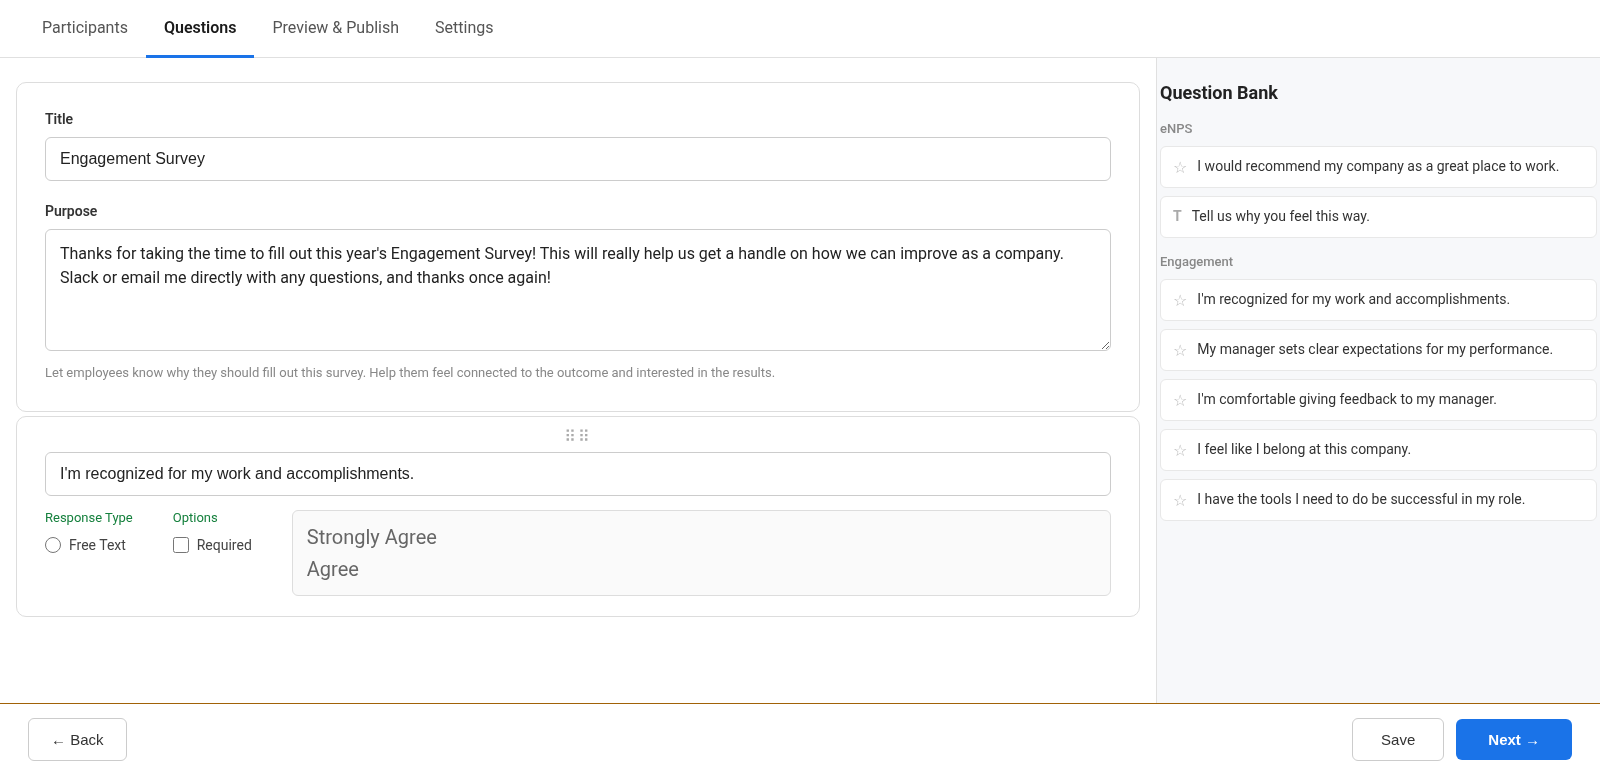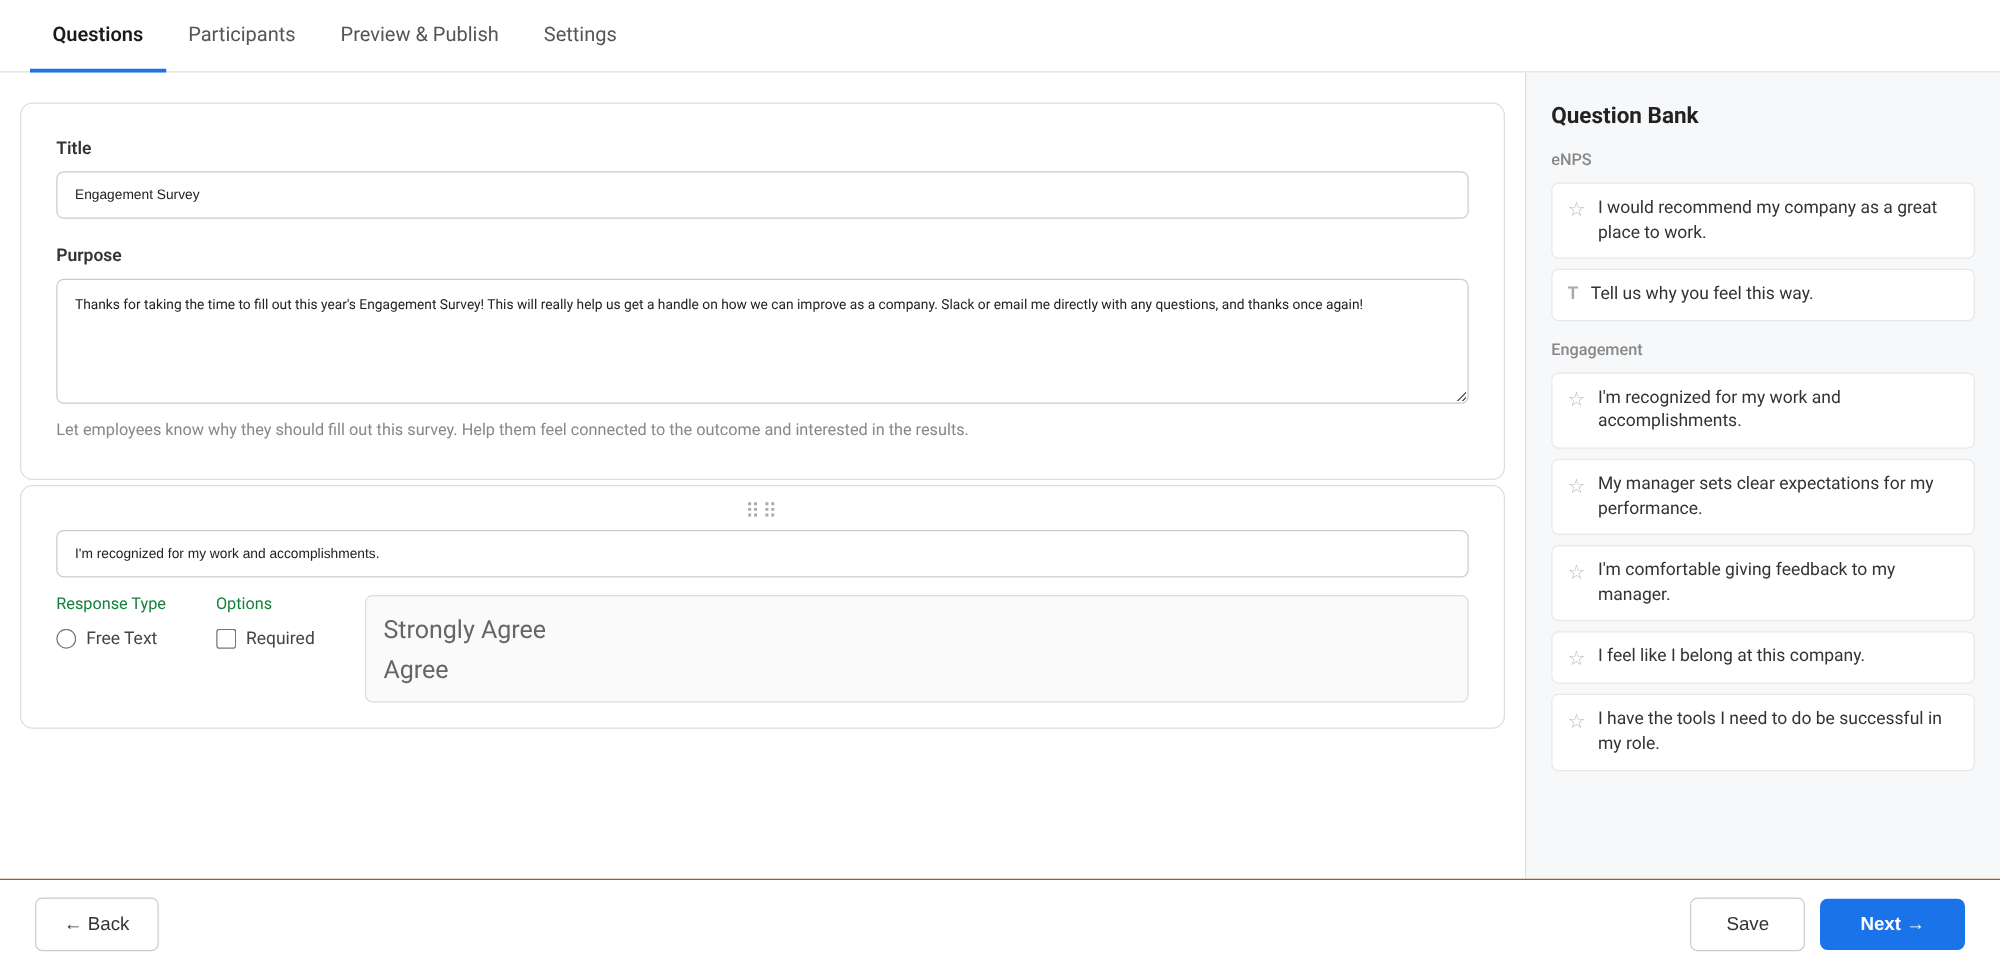--- a/index.html
+++ b/index.html
@@ -70,21 +70,21 @@
       font-weight: 600;
       color: #333;
       margin-bottom: 10px;
     }
 
     .text-input {
       width: 100%;
       border: 1px solid #ccc;
       border-radius: 6px;
       padding: 12px 14px;
-      font-size: 11px;
+      font-size: 16px;
       color: #222;
       outline: none;
       background: #fff;
     }
 
     textarea.text-input {
       resize: vertical;
       min-height: 100px;
       font-family: inherit;
       line-height: 1.5;
@@ -233,25 +233,25 @@
       color: #fff;
       cursor: pointer;
       font-weight: 600;
       display: flex;
       align-items: center;
       gap: 8px;
     }
 
     
     .right-panel {
-      width: 380px;
+      width: 444px;
       border-left: 1px solid #e0e0e0;
       background: #f7f8fa;
       overflow-y: auto;
-      padding: 24px 20px;
+      padding: 24px 3px;
       flex-shrink: 0;
     }
     .qbank-title {
       font-size: 18px;
       font-weight: 700;
       color: #222;
       margin-bottom: 18px;
     }
     .qbank-section-label {
       font-size: 13px;
@@ -294,22 +294,22 @@
     .right-panel::-webkit-scrollbar-thumb { background: #ccc; border-radius: 3px; }
 
     .left-panel::-webkit-scrollbar { width: 6px; }
     .left-panel::-webkit-scrollbar-track { background: #f5f5f5; }
     .left-panel::-webkit-scrollbar-thumb { background: #ccc; border-radius: 3px; }
   </style>
 </head>
 <body>
 
 <nav class="top-nav">
+  <div class="nav-tab">Participants</div>
   <div class="nav-tab active">Questions</div>
-  <div class="nav-tab">Participants</div>
   <div class="nav-tab">Preview &amp; Publish</div>
   <div class="nav-tab">Settings</div>
 </nav>
 
 <div class="main-layout">
 
   <div class="left-panel">
 
     <div class="card">
       <div class="field-label">Title</div>

